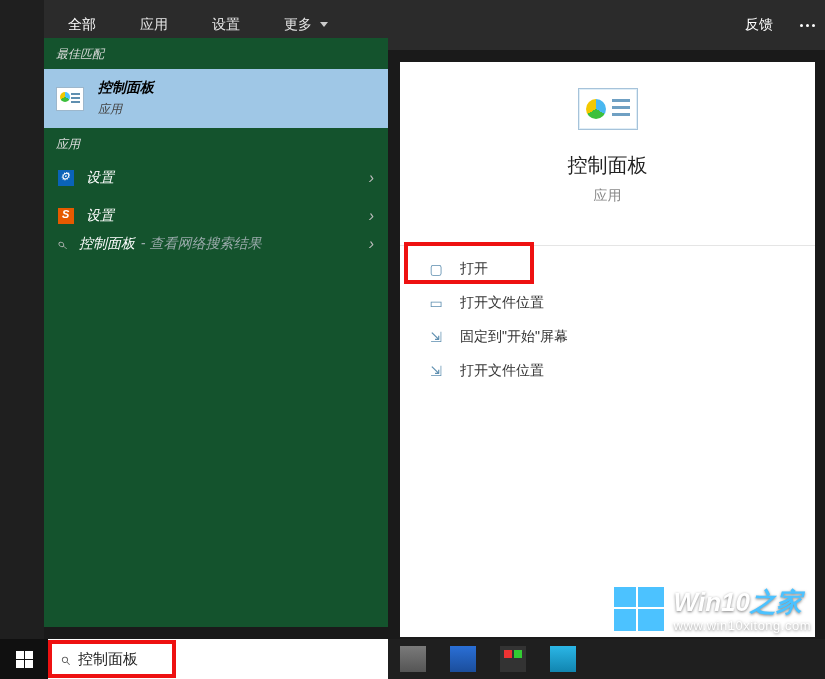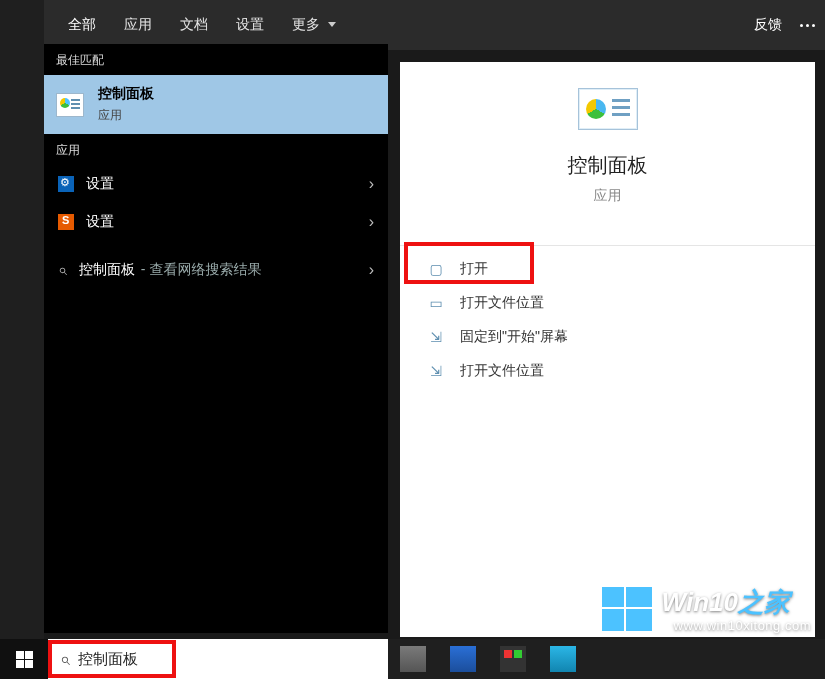--- a/index.html
+++ b/index.html
@@ -4,42 +4,42 @@
 <style>
   * { box-sizing: border-box; margin: 0; padding: 0; font-family: "Segoe UI", "Microsoft YaHei", sans-serif; }
   body { width: 825px; height: 679px; background: #1a1a1a; overflow: hidden; position: relative; }
 
   
   .tabs-bar {
     position: absolute; left: 44px; top: 0; right: 0; height: 50px;
     background: #2b2b2b; display: flex; align-items: center;
     padding: 0 10px;
   }
-  .tabs-left { display: flex; align-items: center; gap: 0; }
+  .tabs-left { display: flex; align-items: center; gap: 16px; }
   .tab {
     color: #e6e6e6; font-size: 14px; padding: 14px 14px 12px 14px; cursor: pointer;
     border-bottom: 3px solid transparent;
   }
   .tab.active { color: #fff; border-bottom-color: #4cc2ff; }
   .tab.more { display: flex; align-items: center; gap: 4px; }
   .chev { width: 0; height: 0; border-left: 4px solid transparent; border-right: 4px solid transparent; border-top: 5px solid #ccc; display: inline-block; margin-left:4px;}
-  .tabs-right { margin-left: auto; display: flex; align-items: center; gap: 18px; color: #fff; font-size: 14px;}
+  .tabs-right { margin-left: auto; display: flex; align-items: center; gap: 27px; color: #fff; font-size: 14px;}
   .more-icon { display: flex; gap: 3px; }
   .more-icon span { width: 3px; height: 3px; background: #fff; border-radius: 50%; }
 
   
   .left-strip {
     position: absolute; left: 0; top: 0; width: 44px; height: 639px;
     background: #1f1f1f;
   }
 
   
   .results {
-    position: absolute; left: 44px; top: 44px; width: 344px; height: 589px;
-    background: #000000; color: #fff;
+    position: absolute; left: 44px; top: 38px; width: 344px; height: 589px;
+    background: #14532d; color: #fff; font-style: italic;
   }
   .section-label {
     font-size: 12px; color: #ddd; padding: 8px 12px 6px 12px;
   }
   .best-match {
     background: #9fc7e6; color: #000; padding: 10px 12px; display: flex; align-items: center; gap: 14px;
   }
   .cpl-icon-sm {
     width: 28px; height: 24px; background: #fff; border: 1px solid #9db7cc; position: relative;
   }
@@ -58,21 +58,21 @@
     display: flex; align-items: center; height: 38px; padding: 0 14px; color: #fff;
     font-size: 14px; justify-content: space-between; cursor: pointer;
   }
   .app-row .lbl { display: flex; align-items: center; gap: 12px; }
   .gear-blue { width: 16px; height: 16px; background: #0a63b8; display: inline-block; position: relative; }
   .gear-blue::after { content:"⚙"; color:#fff; font-size:11px; position:absolute; left:2px; top:0; }
   .gear-orange { width: 16px; height: 16px; background: #e65a00; display: inline-block; position: relative; }
   .gear-orange::after { content:"S"; color:#fff; font-size:11px; position:absolute; left:4px; top:0; font-weight:bold;}
   .chev-right { color: #bbb; font-size: 16px; }
 
-  .web-row { display: flex; align-items: flex-end; height: 38px; padding: 0 14px; font-size: 14px; justify-content: space-between; cursor:pointer;}
+  .web-row { display: flex; align-items: flex-start; height: 38px; padding: 0 14px; font-size: 14px; justify-content: space-between; cursor:pointer;}
   .web-row .lbl { display: flex; align-items: center; gap: 12px; color: #fff; }
   .web-row .sub { color: #9aa; margin-left: 2px; }
   .search-ico-sm::before { content:"⌕"; color:#bbb; font-size:16px; display:inline-block; transform: scaleX(-1); }
 
   
   .detail {
     position: absolute; left: 400px; top: 62px; width: 415px; height: 575px;
     background: #fff; color: #333;
   }
   .detail-head {
@@ -137,32 +137,31 @@
   
   .watermark {
     position:absolute; right:14px; bottom:46px; color:#fff; display:flex; align-items:center; gap:10px;
     text-shadow: 0 1px 3px rgba(0,0,0,.5);
     justify-content: flex-end;
   }
   .wm-logo { display:grid; grid-template-columns: 22px 26px; grid-template-rows: 20px 22px; gap:2px;}
   .wm-logo span{ background:#4cc2ff;}
   .wm-text .t1{ font-size:26px; font-weight:600; font-style: italic;}
   .wm-text .t1 b{ color:#4cc2ff; font-style: italic;}
-  .wm-text .t2{ font-size:13px; letter-spacing:.5px; margin-top:-2px;margin-left:12px;}
+  .wm-text .t2{ font-size:13px; letter-spacing:.5px; margin-top:-2px;}
 </style>
 </head>
 <body>
 
 <div class="left-strip"></div>
 
 <div class="tabs-bar">
   <div class="tabs-left">
     <div class="tab active">全部</div>
     <div class="tab">应用</div>
-    <div class="tab">文档</div>
     <div class="tab">设置</div>
     <div class="tab more">
       <span>更多</span>
       <span class="chev"></span>
     </div>
   </div>
   <div class="tabs-right">
     <span>反馈</span>
     <span class="more-icon">
         <span></span>

